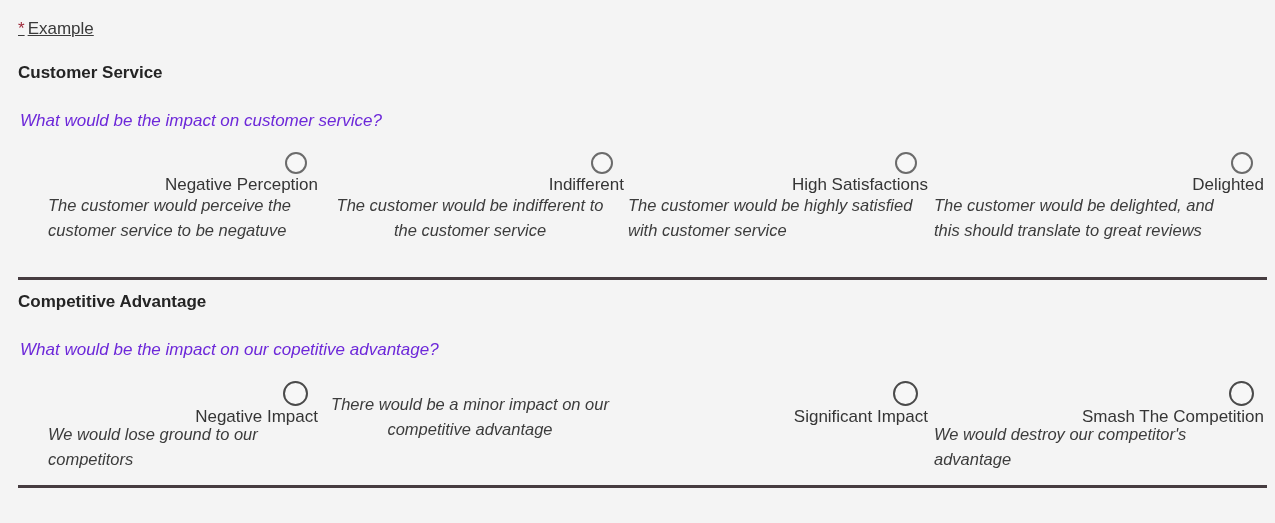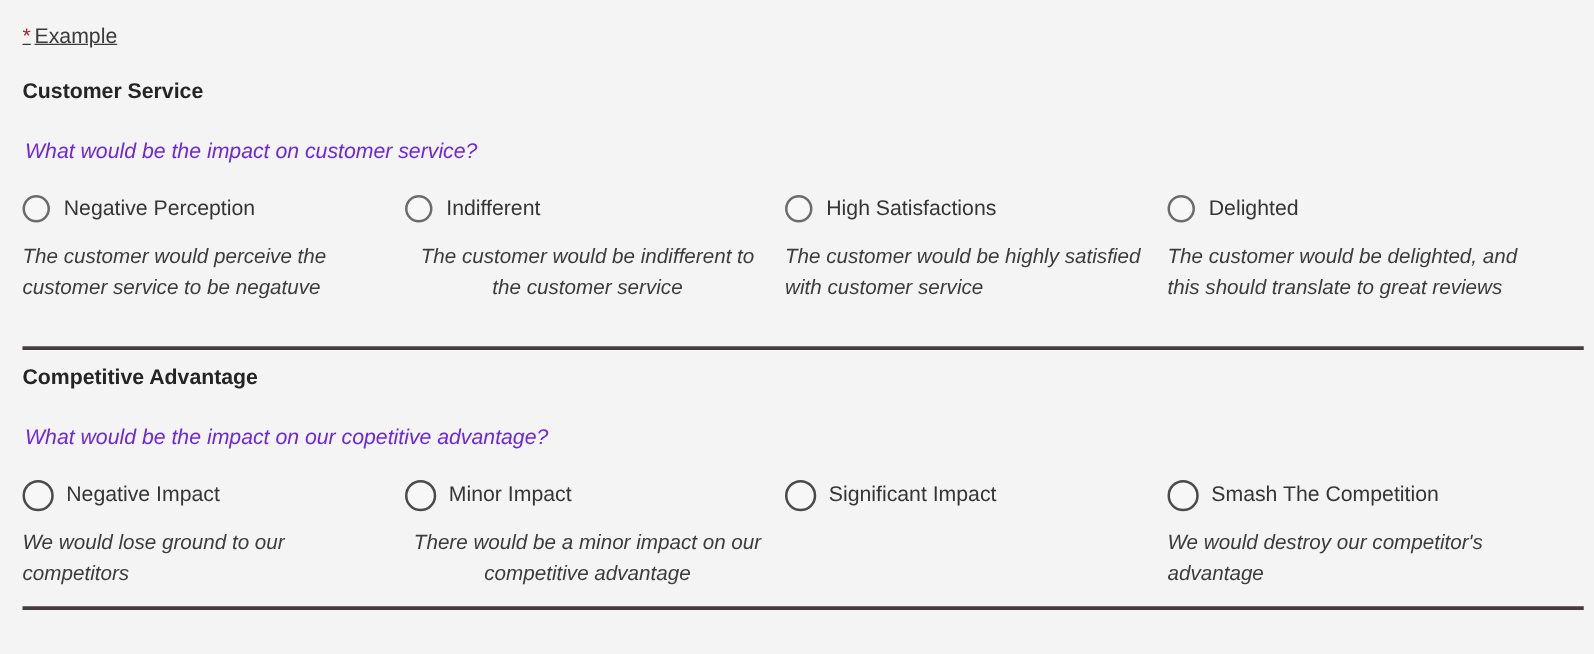--- a/index.html
+++ b/index.html
@@ -84,22 +84,23 @@
     position: absolute;
     top: 0;
   }
   .opt-c1 { left: 18px;  width: 300px; }
   .opt-c2 { left: 324px; width: 300px; }
   .opt-c3 { left: 628px; width: 300px; }
   .opt-c4 { left: 934px; width: 330px; }
 
   .opt-head {
     display: flex;
-    align-items: center;
+    align-items: flex-end;
     height: 30px;
+    flex-direction: column;
   }
 
   .radio {
     box-sizing: border-box;
     flex: 0 0 auto;
     width: 22px;
     height: 22px;
     border-radius: 50%;
     border: 2px solid #6b6b6b;
     background: #f7f7f7;
@@ -119,21 +120,21 @@
     white-space: nowrap;
   }
 
   .opt-desc {
     margin-top: 11px;
     font-size: 16.5px;
     font-style: italic;
     line-height: 25px;
     color: #3c3c3c;
   }
-  .opt-c1 .opt-desc { width: 288px; }
+  .opt-c1 .opt-desc { width: 288px; margin-left: 30px; }
   .opt-c2 .opt-desc { width: 292px; text-align: center; }
   .opt-c3 .opt-desc { width: 293px; }
   .opt-c4 .opt-desc { width: 300px; font-style: italic; }
 
   
   .divider {
     position: absolute;
     left: 18px;
     width: 1249px;
     height: 3px;
@@ -202,24 +203,20 @@
 
       <div class="option opt-c1">
         <div class="opt-head">
           <span class="radio"></span>
           <span class="opt-label">Negative Impact</span>
         </div>
         <div class="opt-desc">We would lose ground to our competitors</div>
       </div>
 
       <div class="option opt-c2">
-        <div class="opt-head">
-          <span class="radio"></span>
-          <span class="opt-label">Minor Impact</span>
-        </div>
         <div class="opt-desc">There would be a minor impact on our competitive advantage</div>
       </div>
 
       <div class="option opt-c3">
         <div class="opt-head">
           <span class="radio"></span>
           <span class="opt-label">Significant Impact</span>
         </div>
       </div>
 

